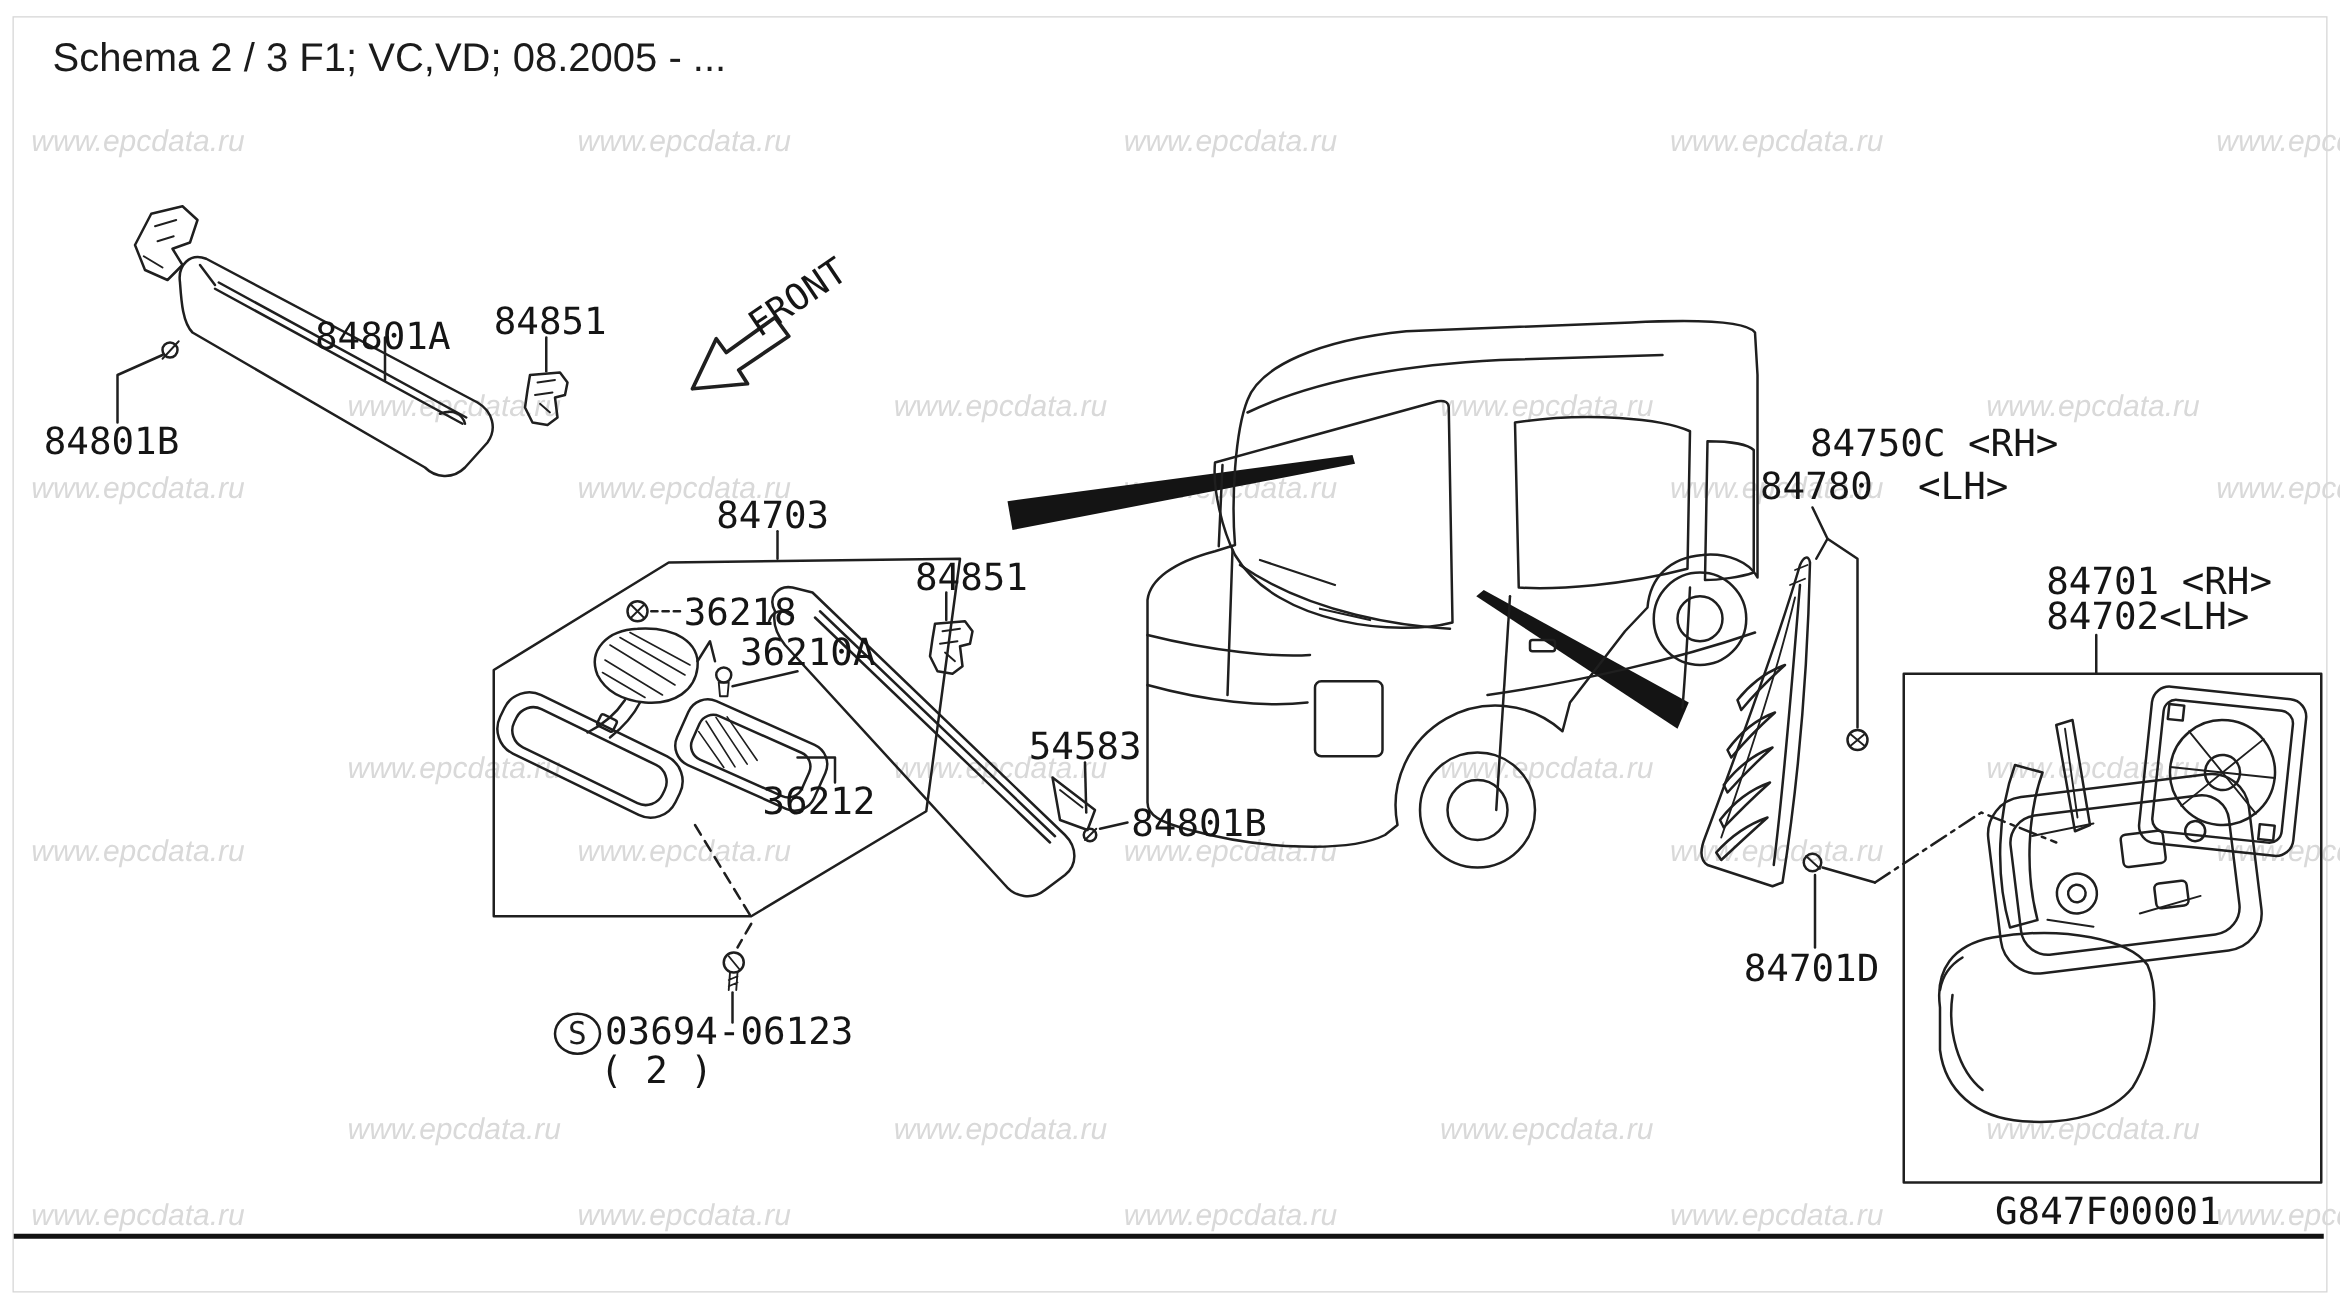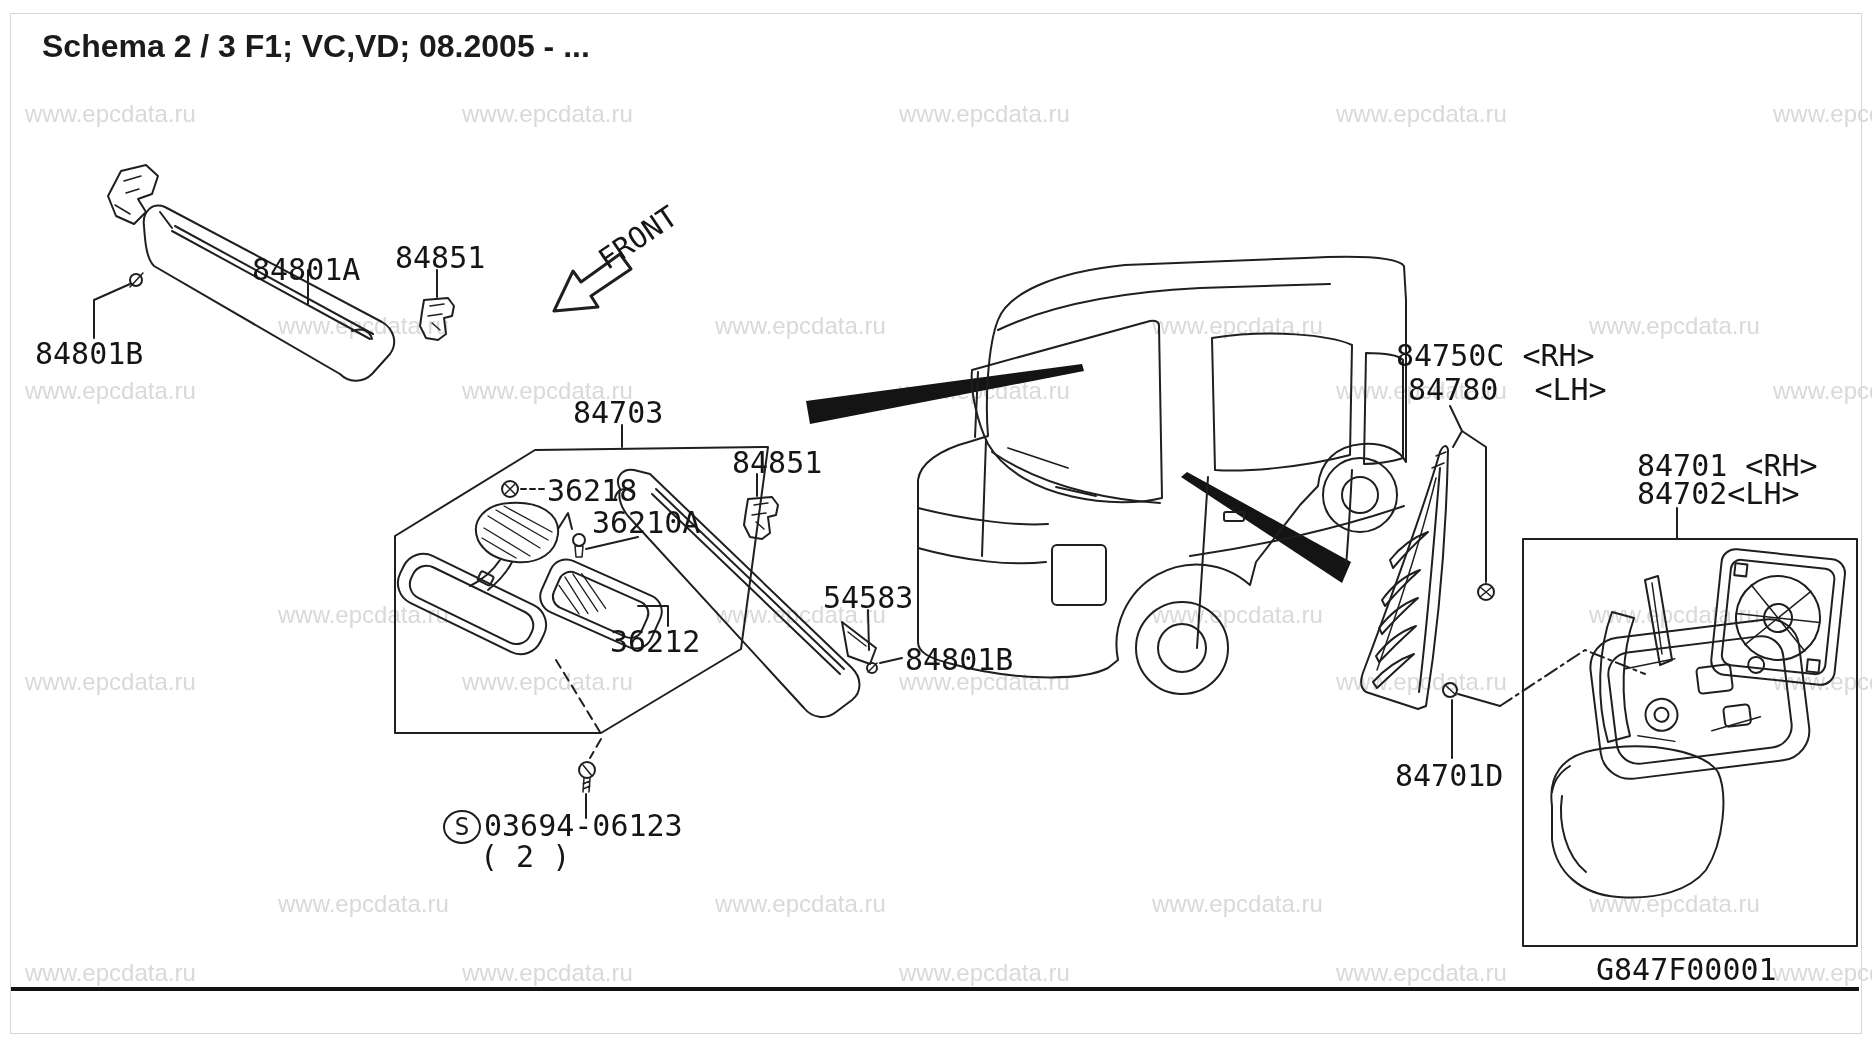--- a/index.html
+++ b/index.html
@@ -1,39 +1,39 @@
 <!DOCTYPE html>
 <html><head>
 <meta charset="utf-8">
 <style>
   html,body{margin:0;padding:0;background:#fff;width:1872px;height:1050px;overflow:hidden;
     font-family:"Liberation Sans",sans-serif;}
   .stage{position:relative;width:1872px;height:1050px;background:#fff;}
   .panel{position:absolute;left:10px;top:13px;width:1850px;height:1019px;
     border:1px solid #d5d5d5;background:#fff;}
   .page-title{position:absolute;left:42px;top:28px;font-size:32px;color:#1b1b1b;
-    font-family:"Liberation Sans",sans-serif;white-space:nowrap;font-weight:bold;}
+    font-family:"Liberation Sans",sans-serif;white-space:nowrap;}
   .wm{position:absolute;font-size:24px;color:#d9d9d9;white-space:nowrap;
-    font-family:"Liberation Sans",sans-serif;z-index:1;}
+    font-family:"Liberation Sans",sans-serif;z-index:1;font-style:italic;}
   svg.art{position:absolute;left:0;top:0;z-index:2;}
   .lbl{position:absolute;z-index:3;font-family:"DejaVu Sans Mono",monospace;
     font-size:30px;line-height:1;color:#151515;white-space:pre;letter-spacing:0px;}
   .l-84801a{left:252px;top:255px}
   .l-84851a{left:395px;top:243px}
   .l-84801b1{left:35px;top:339px}
   .l-84703{left:573px;top:398px}
   .l-36218{left:547px;top:476px}
   .l-36210a{left:592px;top:508px}
   .l-36212{left:610px;top:627px}
   .l-84802{left:823px;top:583px}
   .l-84851b{left:732px;top:448px}
   .l-84801b2{left:905px;top:645px}
   .l-spec{left:484px;top:811px}
   .l-spec-qty{left:480px;top:842px}
-  .l-84750c{left:1396px;top:341px}
+  .l-84750c{left:1448px;top:341px}
   .l-84780{left:1408px;top:375px}
   .l-84701{left:1637px;top:451px}
   .l-84702{left:1637px;top:479px}
   .l-84701d{left:1395px;top:761px}
   .l-code{left:1596px;top:955px}
   .l-front{left:602px;top:248px;font-size:29px;transform:rotate(-34deg);transform-origin:0 50%;}
   .s-circle{position:absolute;z-index:3;left:443px;top:810px;width:34px;height:30px;
     border:2px solid #1c1c1c;border-radius:50%;text-align:center;line-height:30px;
     font-size:25px;color:#1c1c1c;font-family:"DejaVu Sans Mono",monospace;}
   .bottom-rule{position:absolute;z-index:3;left:11px;top:987px;width:1848px;height:4px;background:#121212;}

